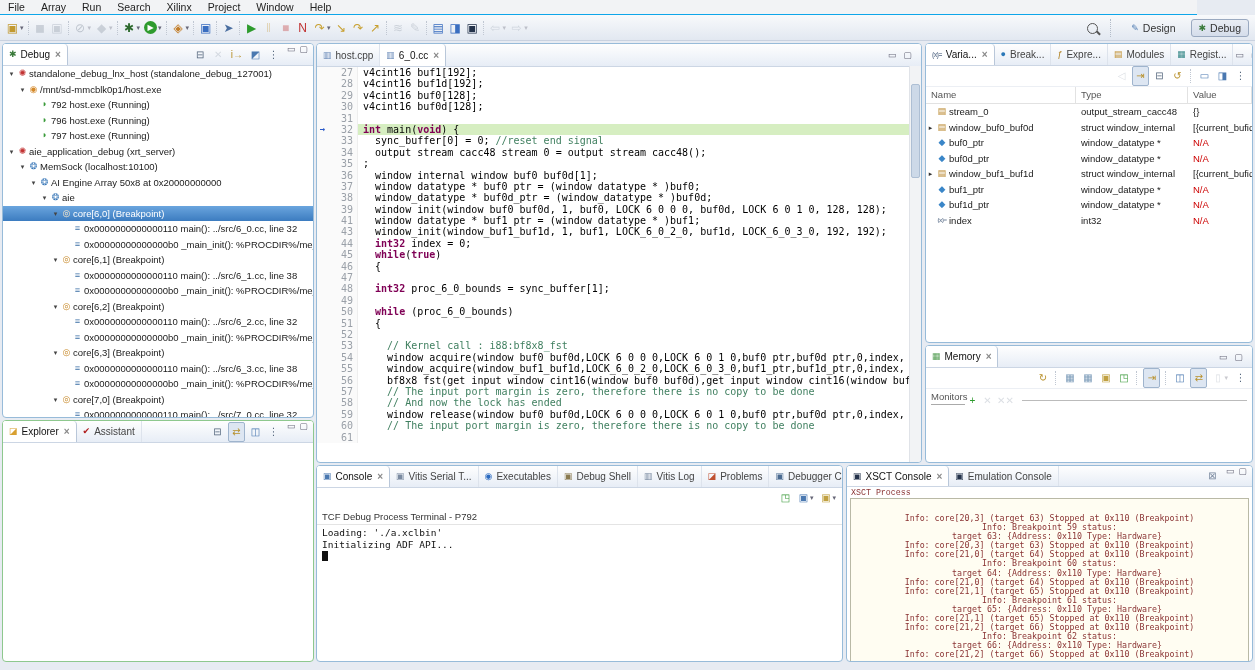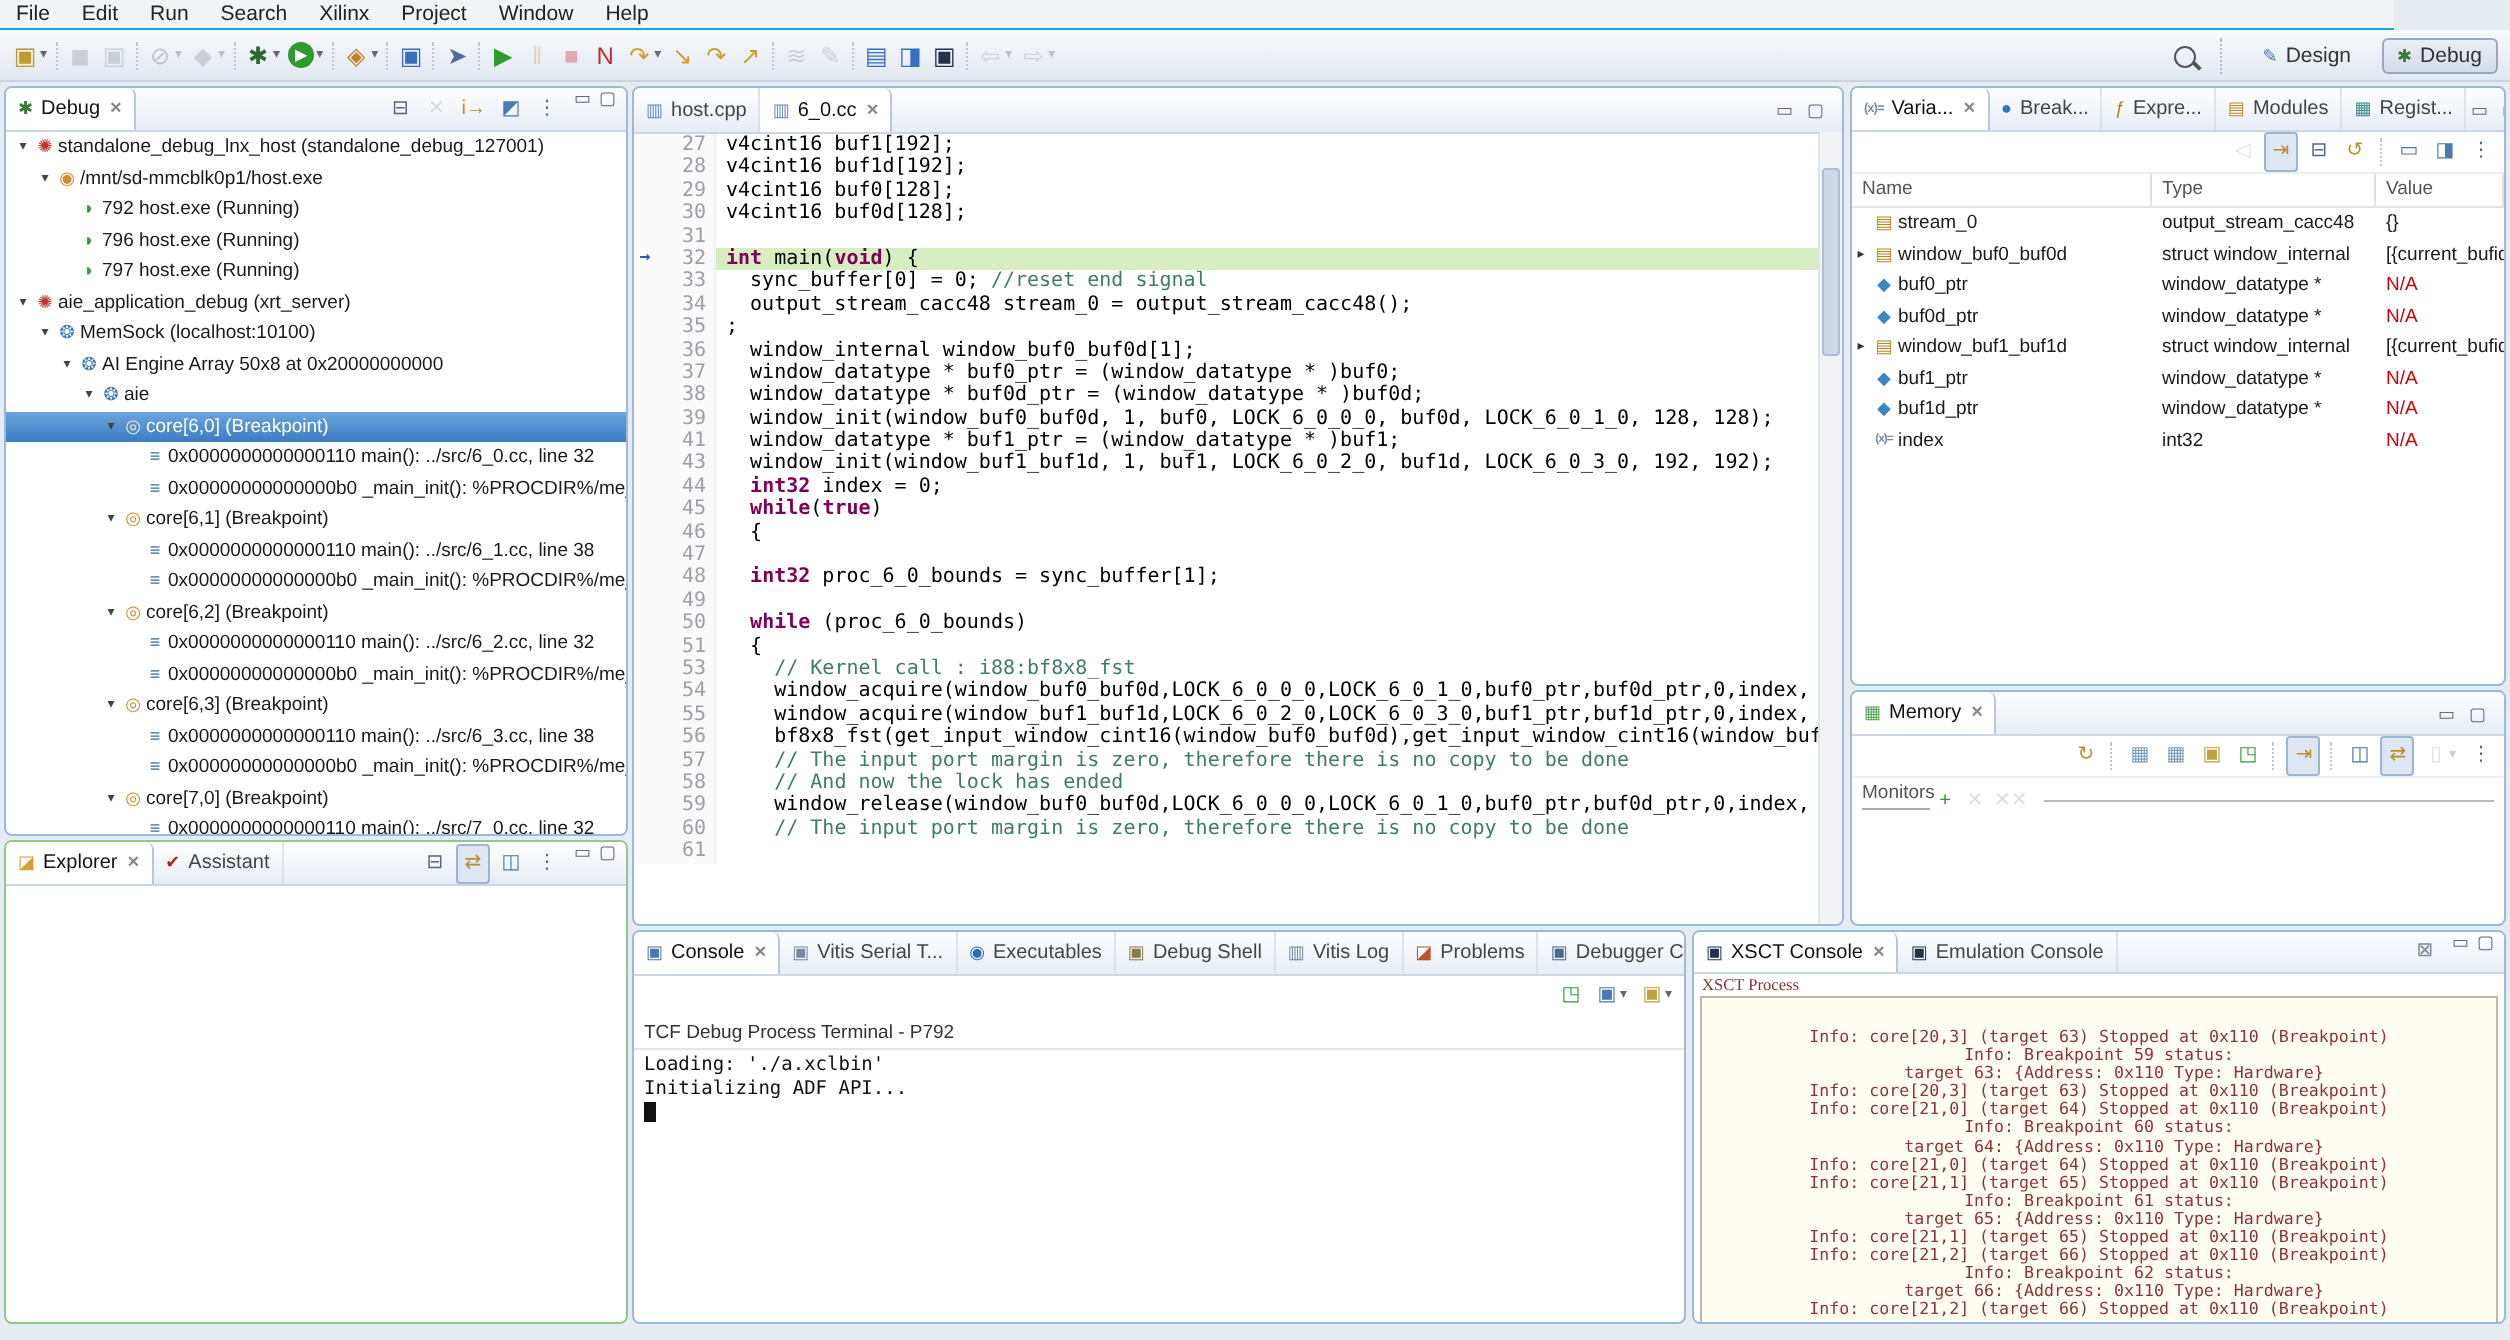--- a/index.html
+++ b/index.html
@@ -66,35 +66,35 @@
   .c-type{width:112px;flex:none;overflow:hidden;padding-left:5px;box-sizing:border-box;}
   .c-val{flex:1;overflow:hidden;padding-left:5px;}
   .c-val.red{color:#cc0000;}
   .vr .arr{width:9px;font-size:7px;color:#333;text-align:center;flex:none;display:inline-block;}
   .vico{display:inline-block;width:14px;text-align:center;font-size:9px;flex:none;}
   .vico.txt{font-size:6px;letter-spacing:-.5px;color:#7a8aa0;font-weight:bold;}
   
   .conttl{font-size:9.5px;color:#333;padding:3px 5px 2px 5px;border-bottom:1px solid #e4e4e4;}
   .conbody{font-family:"DejaVu Sans Mono",monospace;font-size:9.5px;line-height:12px;color:#111;padding:2px 5px;}
   .cursor{display:inline-block;width:6px;height:10px;background:#111;vertical-align:-1px;}
-  #xsctlabel{font-family:Liberation Serif, serif;font-size:8.3px;color:#8b3434;padding:1px 4px;}
+  #xsctlabel{font-family:Liberation Mono, monospace;font-size:8.3px;color:#8b3434;padding:1px 4px;}
   #xsctbox{margin:0 3px;border:1px solid #b9b9a6;background:#fffdf2;height:147px;overflow:hidden;
     font-family:"DejaVu Sans Mono",monospace;font-size:8.3px;line-height:9.1px;color:#8b3434;padding:15px 3px;white-space:pre;text-align:center;}
   #xsctprompt{font-family:"DejaVu Sans Mono",monospace;font-size:8.3px;color:#8b3434;padding:1px 4px;}
   
   #memmon{display:flex;align-items:flex-start;padding:3px 5px;font-size:9.5px;color:#555;}
   #monlabel{width:34px;border-bottom:1px solid #aaa;line-height:10px;padding-bottom:2px;}
   #monline{flex:1;border-bottom:1px solid #bbb;height:8px;margin-left:6px;}
 </style>
 </head>
 <body>
 
 <div id="menubar">
     <span class="menu-item">File</span>
-    <span class="menu-item">Edit</span>
+    <span class="menu-item">Array</span>
     <span class="menu-item">Run</span>
     <span class="menu-item">Search</span>
     <span class="menu-item">Xilinx</span>
     <span class="menu-item">Project</span>
     <span class="menu-item">Window</span>
     <span class="menu-item">Help</span>
   </div>
 <div id="maintoolbar">
     <span class="pico">
       <span class="pg" style="color: rgb(194, 153, 47);">▣</span>
@@ -420,20 +420,21 @@
       <div class="cl"><span class="mk"></span><span class="num">41</span><div class="ctext">  window_datatype * buf1_ptr = (window_datatype * )buf1;</div></div>
       <div class="cl"><span class="mk"></span><span class="num">43</span><div class="ctext">  window_init(window_buf1_buf1d, 1, buf1, LOCK_6_0_2_0, buf1d, LOCK_6_0_3_0, 192, 192);</div></div>
       <div class="cl"><span class="mk"></span><span class="num">44</span><div class="ctext">  <b class="kw">int32</b> index = 0;</div></div>
       <div class="cl"><span class="mk"></span><span class="num">45</span><div class="ctext">  <b class="kw">while</b>(<b class="kw">true</b>)</div></div>
       <div class="cl"><span class="mk"></span><span class="num">46</span><div class="ctext">  {</div></div>
       <div class="cl"><span class="mk"></span><span class="num">47</span><div class="ctext">&nbsp;</div></div>
       <div class="cl"><span class="mk"></span><span class="num">48</span><div class="ctext">  <b class="kw">int32</b> proc_6_0_bounds = sync_buffer[1];</div></div>
       <div class="cl"><span class="mk"></span><span class="num">49</span><div class="ctext">&nbsp;</div></div>
       <div class="cl"><span class="mk"></span><span class="num">50</span><div class="ctext">  <b class="kw">while</b> (proc_6_0_bounds)</div></div>
       <div class="cl"><span class="mk"></span><span class="num">51</span><div class="ctext">  {</div></div>
+      <div class="cl"><span class="mk"></span><span class="num">52</span><div class="ctext">&nbsp;</div></div>
       <div class="cl"><span class="mk"></span><span class="num">53</span><div class="ctext">    <span class="cm">// Kernel call : i88:bf8x8_fst</span></div></div>
       <div class="cl"><span class="mk"></span><span class="num">54</span><div class="ctext">    window_acquire(window_buf0_buf0d,LOCK_6_0_0_0,LOCK_6_0_1_0,buf0_ptr,buf0d_ptr,0,index, ACQ_READ);</div></div>
       <div class="cl"><span class="mk"></span><span class="num">55</span><div class="ctext">    window_acquire(window_buf1_buf1d,LOCK_6_0_2_0,LOCK_6_0_3_0,buf1_ptr,buf1d_ptr,0,index, ACQ_READ);</div></div>
       <div class="cl"><span class="mk"></span><span class="num">56</span><div class="ctext">    bf8x8_fst(get_input_window_cint16(window_buf0_buf0d),get_input_window_cint16(window_buf1_buf1d),&amp;stream_</div></div>
       <div class="cl"><span class="mk"></span><span class="num">57</span><div class="ctext">    <span class="cm">// The input port margin is zero, therefore there is no copy to be done</span></div></div>
       <div class="cl"><span class="mk"></span><span class="num">58</span><div class="ctext">    <span class="cm">// And now the lock has ended</span></div></div>
       <div class="cl"><span class="mk"></span><span class="num">59</span><div class="ctext">    window_release(window_buf0_buf0d,LOCK_6_0_0_0,LOCK_6_0_1_0,buf0_ptr,buf0d_ptr,0,index, REL_WRITE);</div></div>
       <div class="cl"><span class="mk"></span><span class="num">60</span><div class="ctext">    <span class="cm">// The input port margin is zero, therefore there is no copy to be done</span></div></div>
       <div class="cl"><span class="mk"></span><span class="num">61</span><div class="ctext">&nbsp;</div></div>
     </div>

